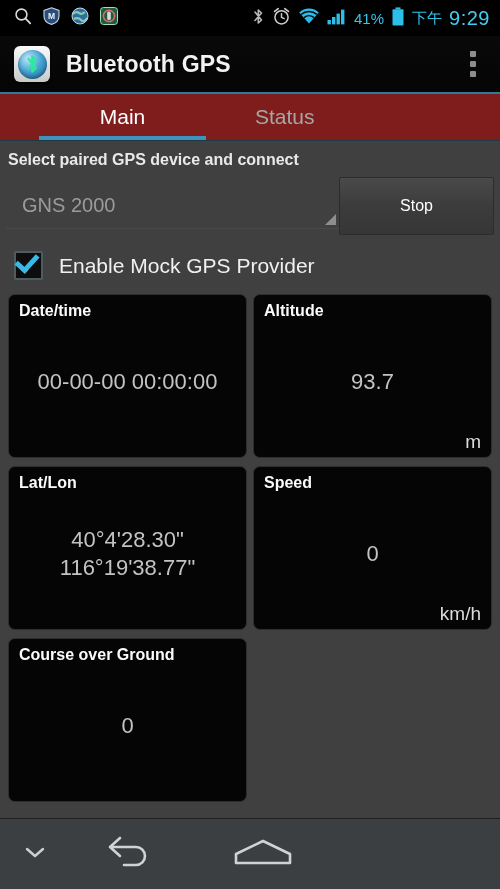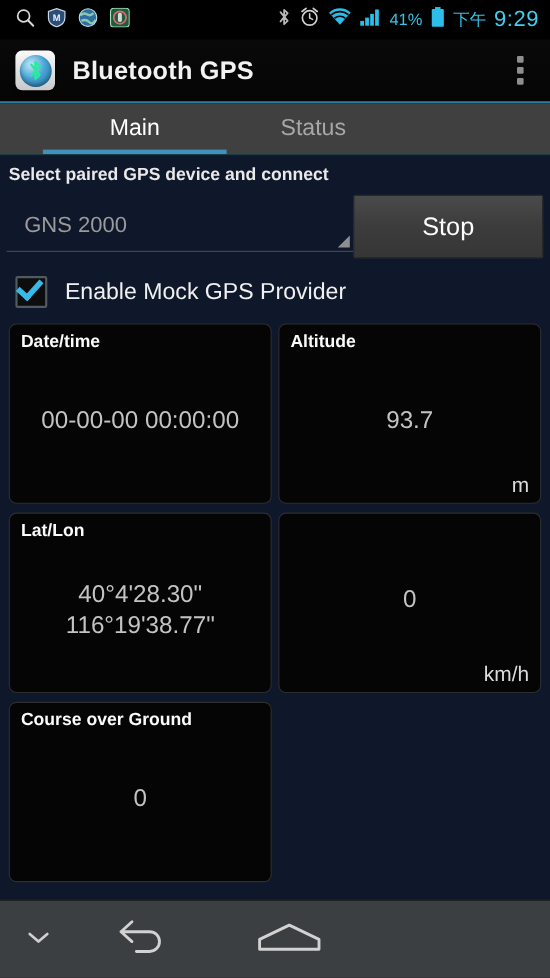--- a/index.html
+++ b/index.html
@@ -104,21 +104,21 @@
   .overflow span {
     display: block;
     width: 6px; height: 6px;
     background: #8e8e8e;
     border-radius: 1px;
   }
 
   
   .tabbar {
     height: 46px;
-    background: #404040;
+    background: #7f1d1d;
     display: flex;
     flex: none;
     align-items: stretch;
     border-bottom: 1px solid #1d3a45;
     position: relative;
   }
   .tab {
     flex: 1 1 0;
     display: flex;
     align-items: center;
@@ -136,21 +136,21 @@
     right: 16%;
     bottom: 0;
     height: 4px;
     background: #3e92bb;
   }
   .tab.partial { justify-content: flex-start; padding-left: 10px; }
 
   
   .content {
     flex: 1 1 auto;
-    background: #0f172a;
+    background: #404040;
     padding: 0 6px;
     box-sizing: border-box;
     overflow: hidden;
   }
   .section-label {
     color: #e9e9e9;
     font-size: 16px;
     font-weight: bold;
     padding: 10px 2px 2px 2px;
   }
@@ -175,27 +175,27 @@
   }
   .spinner-arrow {
     position: absolute;
     right: 3px;
     bottom: 3px;
     width: 0; height: 0;
     border-left: 11px solid transparent;
     border-bottom: 11px solid #8e8e8e;
   }
   .stop-btn {
-    width: 173px;
+    width: 155px;
     height: 58px;
     background: linear-gradient(to bottom, #4a4a4a 0%, #3c3c3c 50%, #363636 100%);
     border: 1px solid #2c2c2c;
     border-radius: 2px;
     color: #fdfdfd;
-    font-size: 23px;
+    font-size: 16px;
     display: flex;
     align-items: center;
     justify-content: center;
     cursor: pointer;
     box-sizing: border-box;
   }
 
   .checkbox-row {
     display: flex;
     align-items: center;
@@ -462,20 +462,21 @@
       <div class="card">
         <div class="card-title">Lat/Lon</div>
         <div class="card-body">
           <div class="card-value">40°4'28.30"</div>
           <div class="card-value">116°19'38.77"</div>
         </div>
       </div>
 
 
       <div class="card">
+        <div class="card-title">Speed</div>
         <div class="card-body">
           <div class="card-value">0</div>
         </div>
         <div class="card-unit">km/h</div>
       </div>
 
       <div class="card">
         <div class="card-title">Course over Ground</div>
         <div class="card-body">
           <div class="card-value">0</div>

